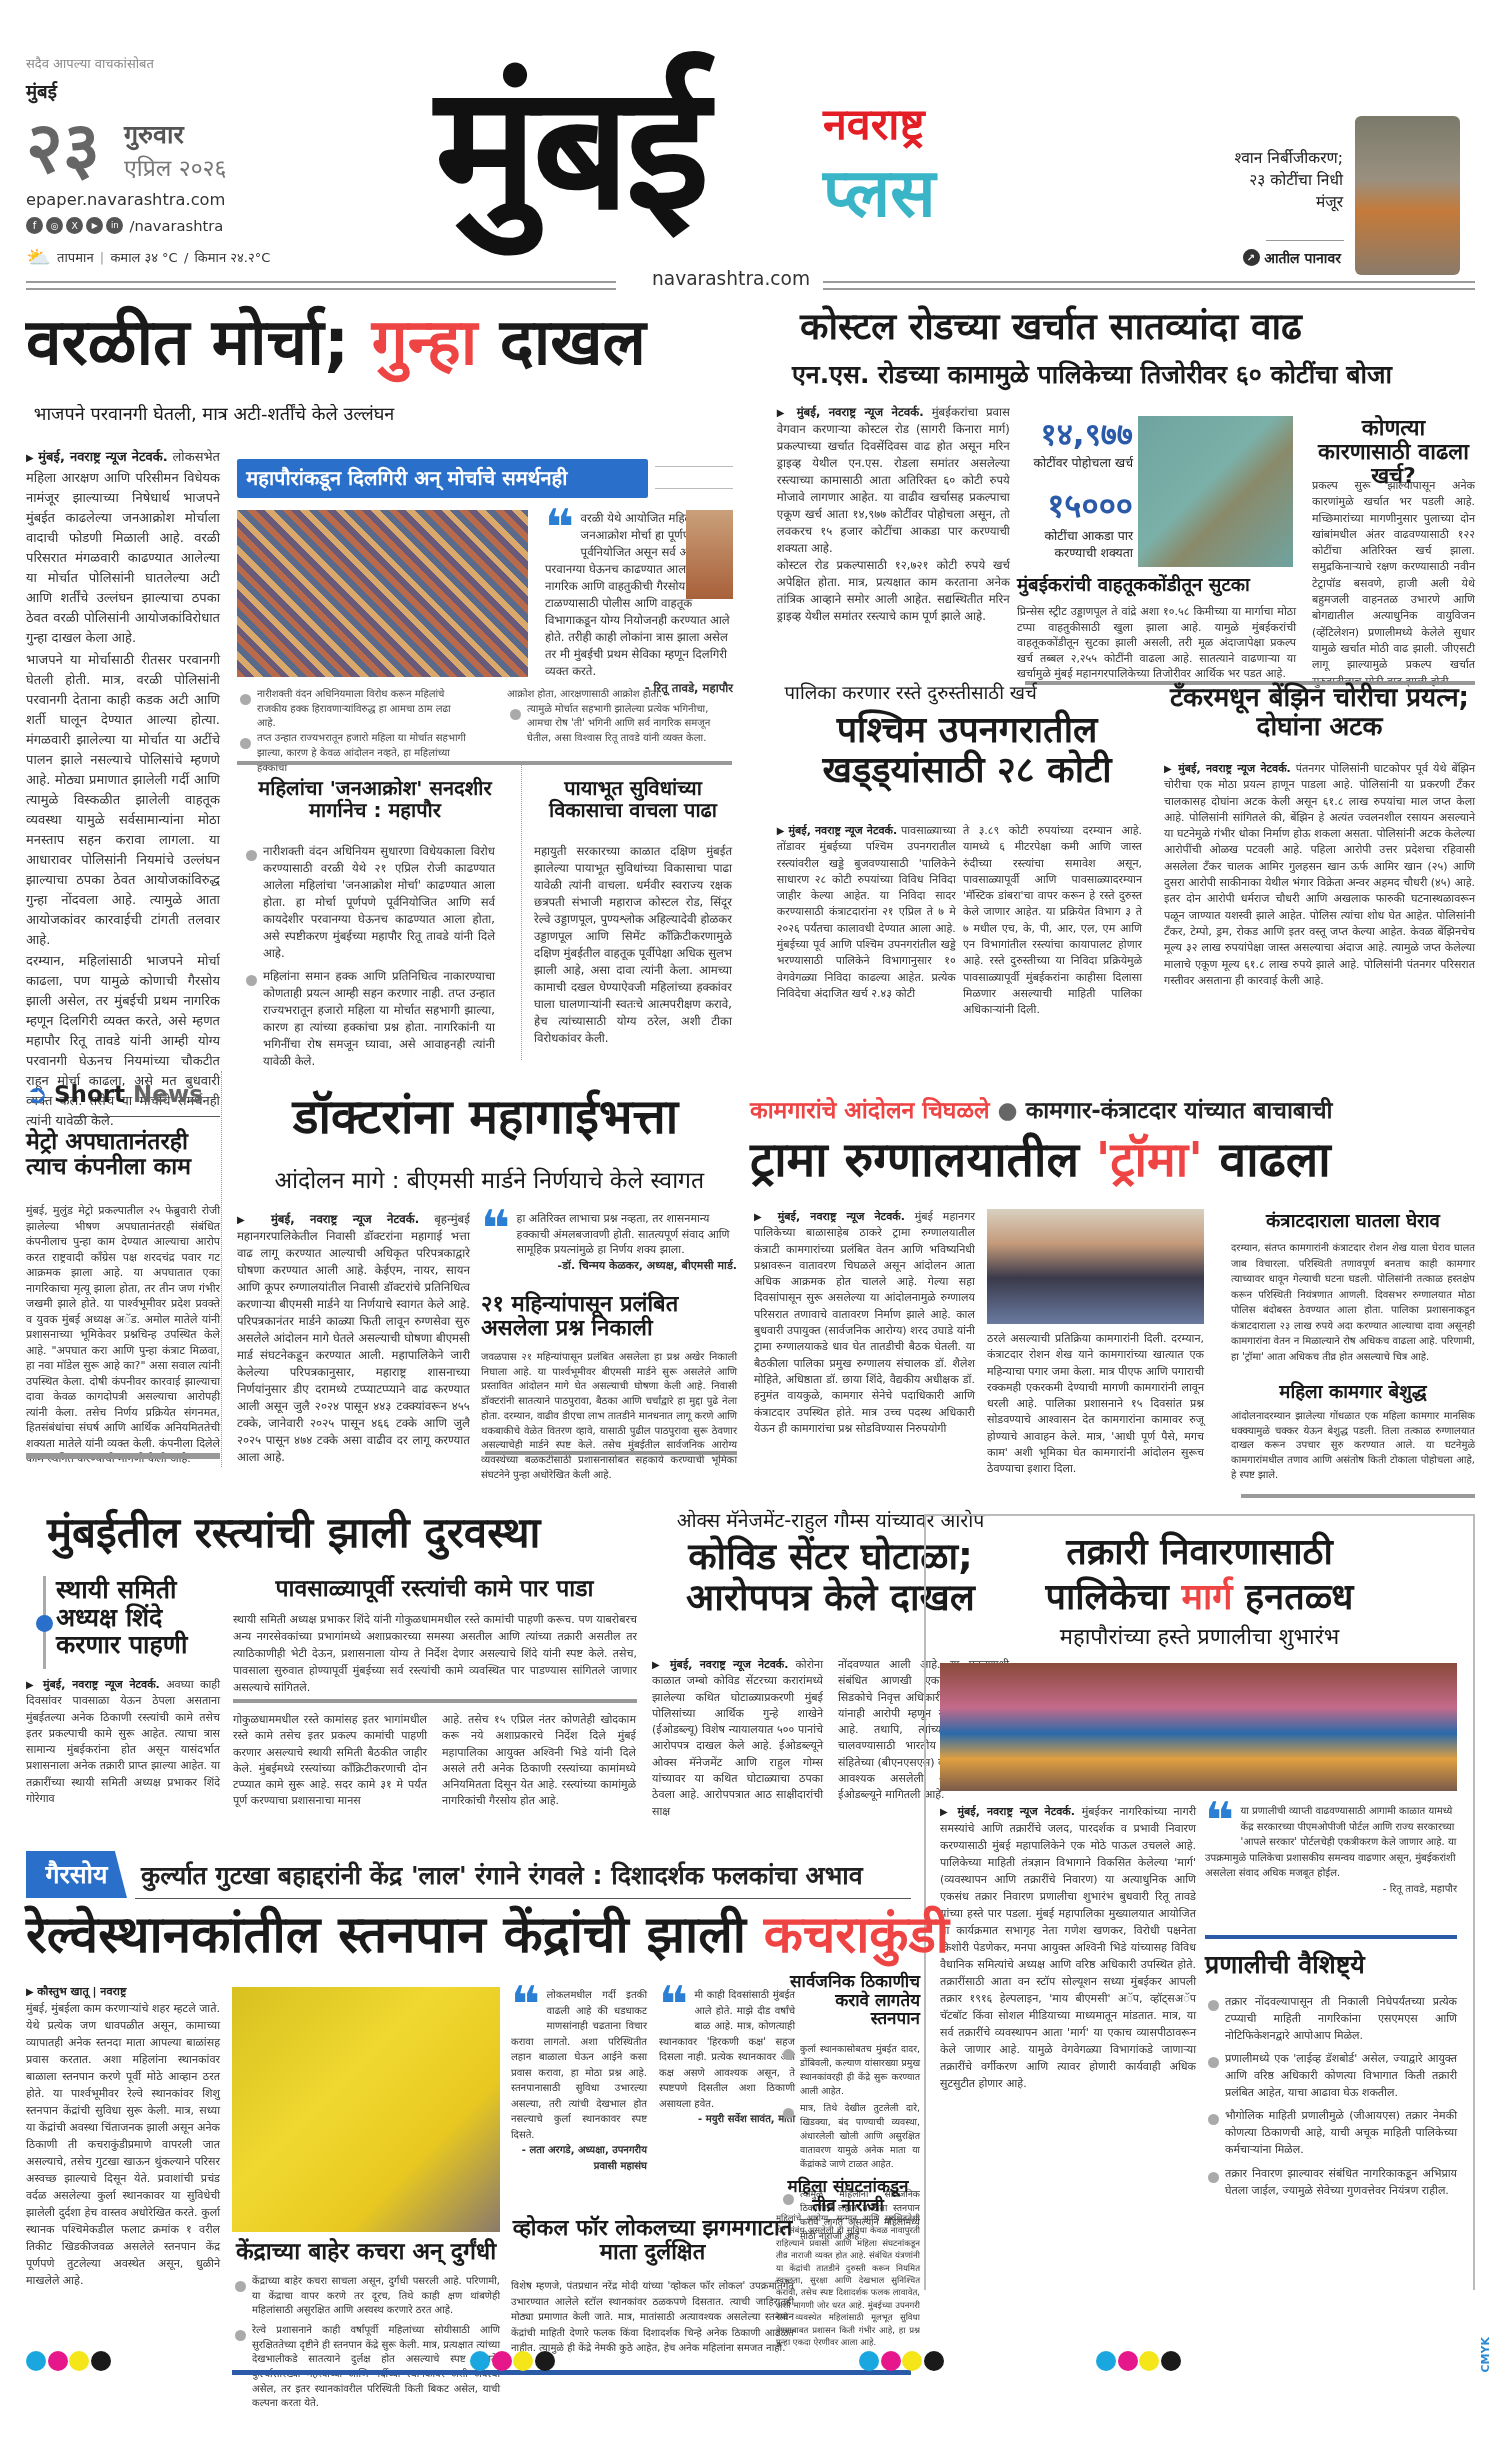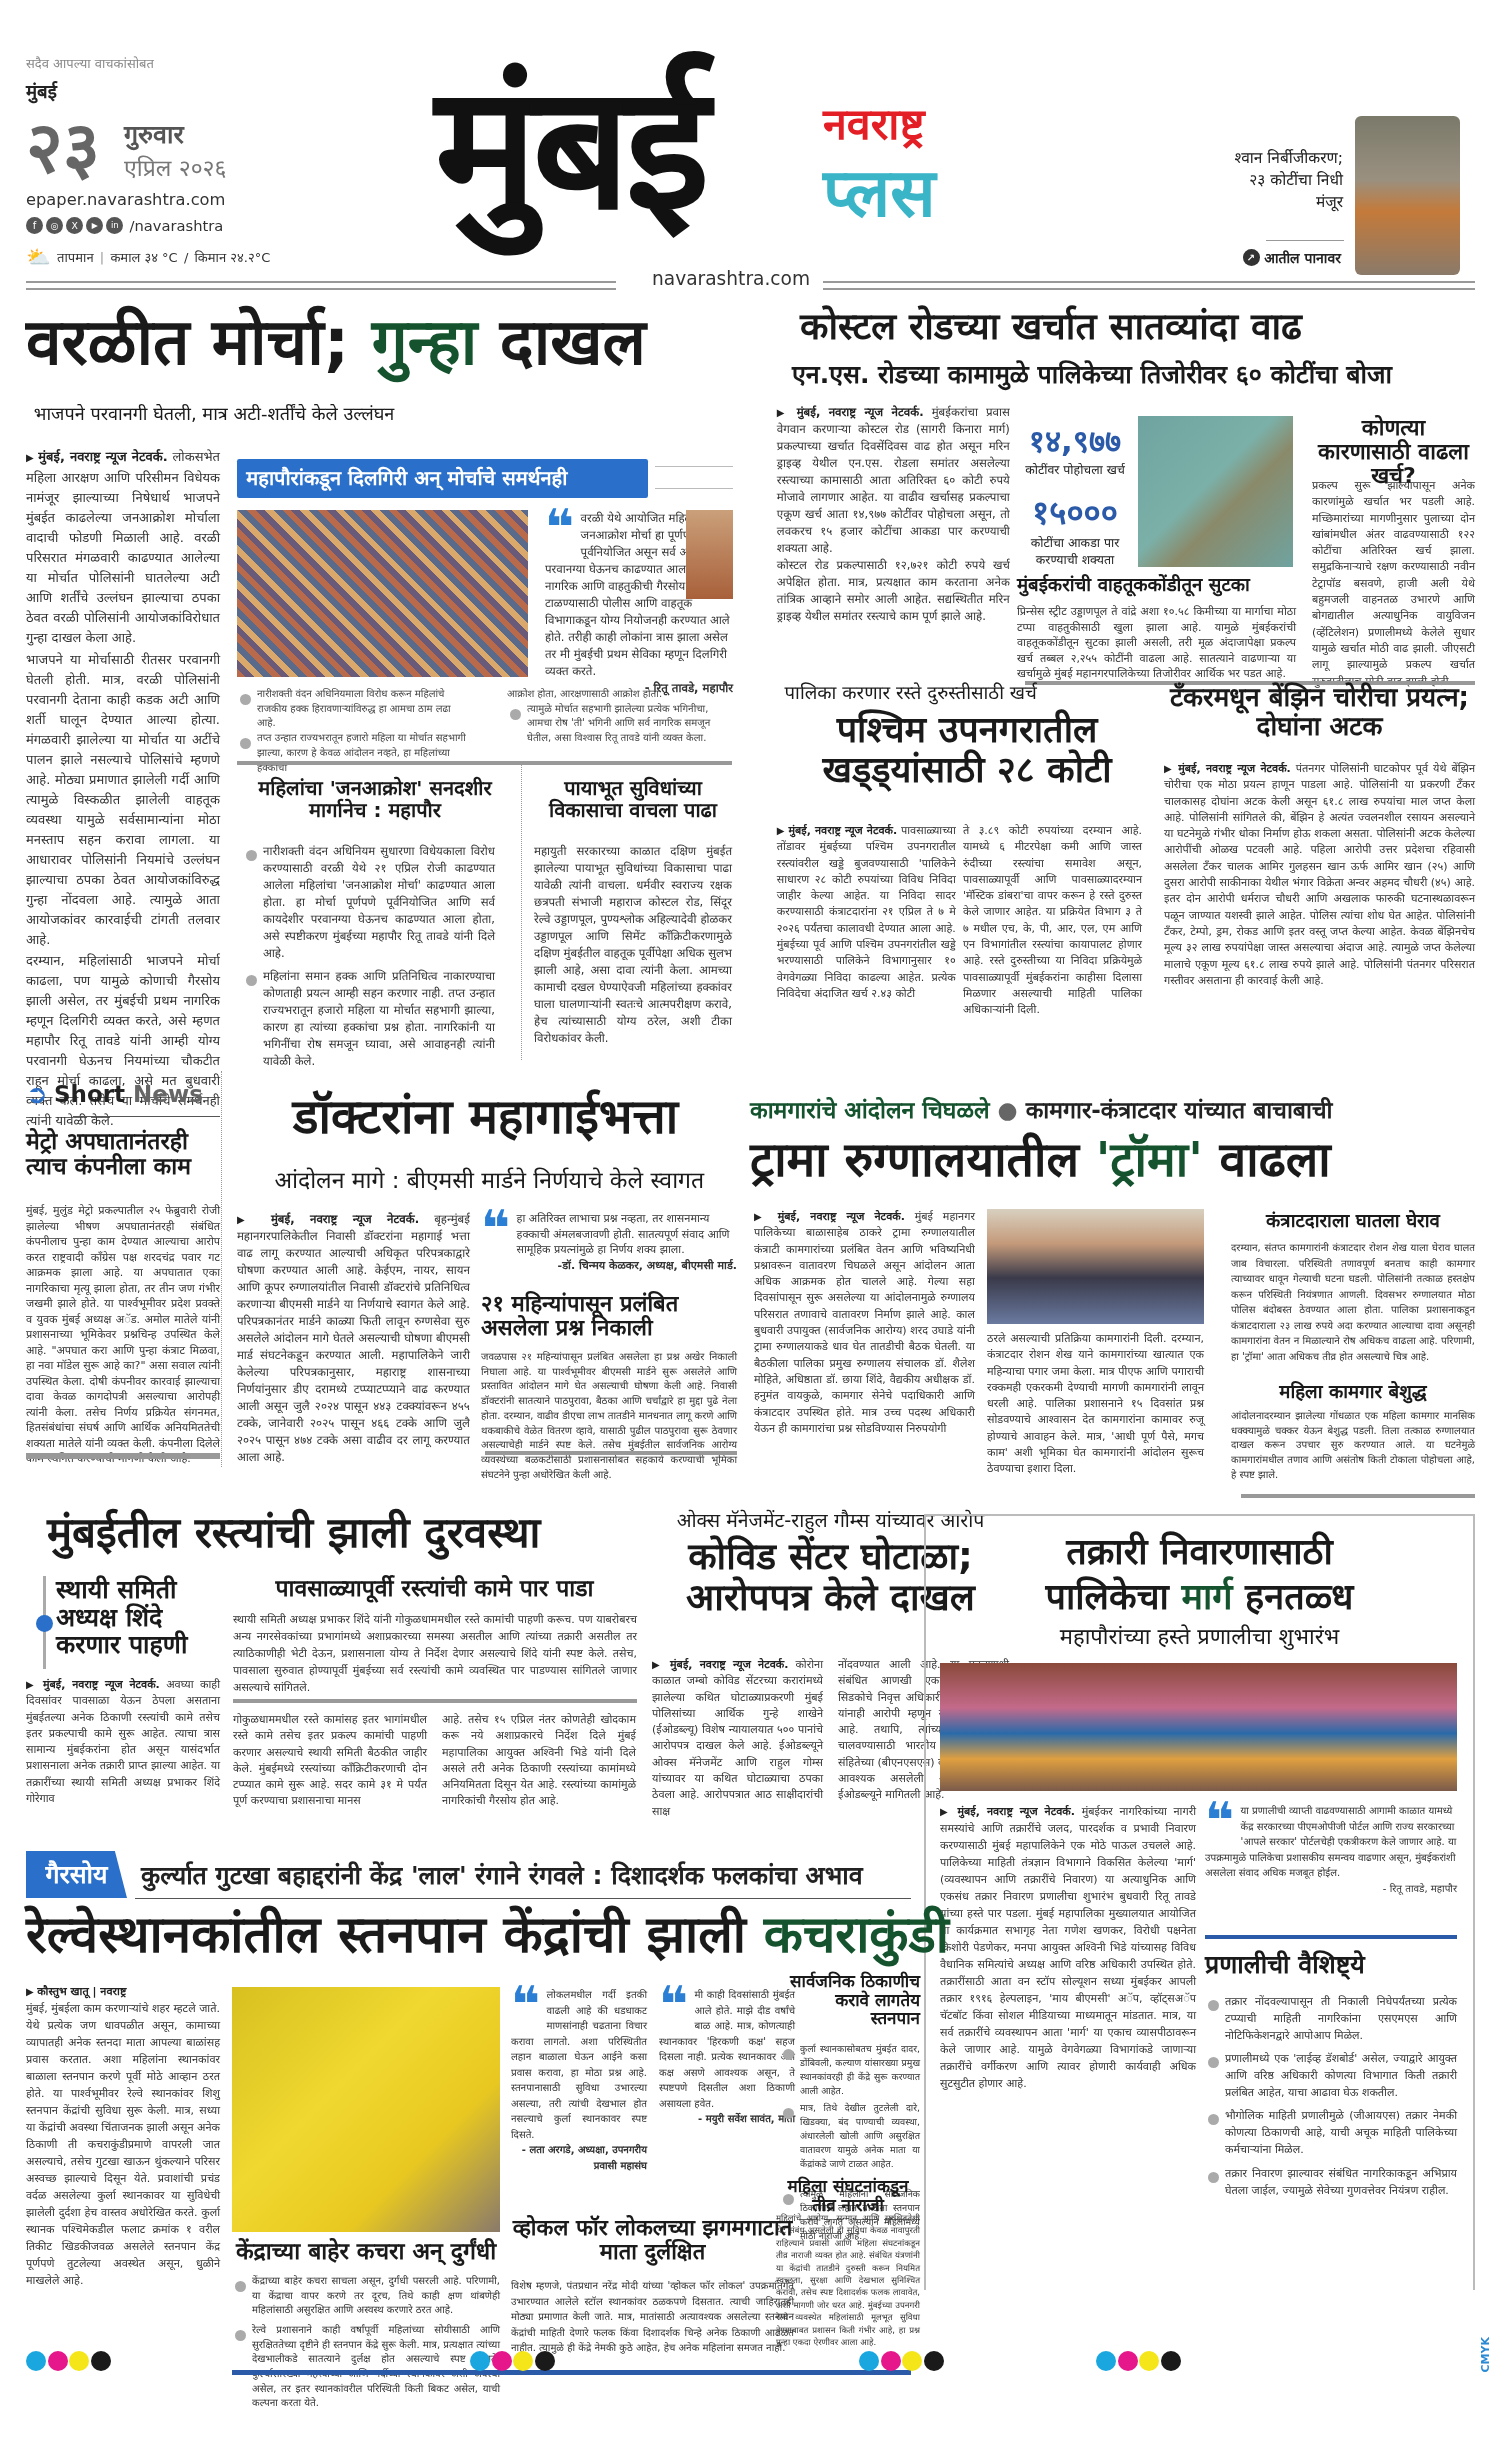--- a/index.html
+++ b/index.html
@@ -3,21 +3,21 @@
 <meta charset="utf-8">
 <style>
 *{box-sizing:border-box;margin:0;padding:0}
 body{width:1500px;height:2462px;background:#fff;font-family:"DejaVu Sans",sans-serif;color:#222;position:relative;overflow:hidden}
 .abs{position:absolute}
 .txt{font-size:14.7px;line-height:22px;text-align:justify;color:#333}
 .txt p{margin-bottom:1.6px}
 .byline{font-weight:bold;color:#222}
 .arrow::before{content:"▶ ";font-size:10px}
 .hl{font-weight:bold;color:#1a1a1a;line-height:1.1}
-.red{color:#14532d}
+.red{color:#ef4444}
 .bar{background:#999;height:6.2px}
 .bluebar{background:#2a5aa8;height:6.2px}
 .vdash{border-left:1.6px dotted #999}
 .quote-mark{font-size:50px;font-weight:bold;line-height:37px;float:left;margin-right:6.2px;color:#2a7fd4}
 .bullet{position:relative;padding-left:20px}
 .bullet::before{content:"";position:absolute;left:3.1px;top:7px;width:11px;height:11px;border-radius:50%;background:#aaa}
 .photo{background:#ccc;overflow:hidden}
 .cmyk{display:flex;gap:1.6px}
 .cmyk span{width:20px;height:20px;border-radius:50%;display:inline-block}
 </style>
@@ -104,21 +104,21 @@
   <div class="abs" style="left:508px;top:536px;width:198px;font-size:11.6px;line-height:17px;text-align:justify;color:#333">महायुती सरकारच्या काळात दक्षिण मुंबईत झालेल्या पायाभूत सुविधांच्या विकासाचा पाढा यावेळी त्यांनी वाचला. धर्मवीर स्वराज्य रक्षक छत्रपती संभाजी महाराज कोस्टल रोड, सिंदूर रेल्वे उड्डाणपूल, पुण्यश्लोक अहिल्यादेवी होळकर उड्डाणपूल आणि सिमेंट कॉंक्रिटीकरणामुळे दक्षिण मुंबईतील वाहतूक पूर्वीपेक्षा अधिक सुलभ झाली आहे, असा दावा त्यांनी केला. आमच्या कामाची दखल घेण्याऐवजी महिलांच्या हक्कांवर घाला घालणाऱ्यांनी स्वतःचे आत्मपरीक्षण करावे, हेच त्यांच्यासाठी योग्य ठरेल, अशी टीका विरोधकांवर केली.</div>
 </div>
 
 <div class="abs" style="left:769px;top:307px;width:706px;height:380px">
   <div class="abs hl" style="left:31px;top:0;font-size:37px;white-space:nowrap">कोस्टल रोडच्या खर्चात सातव्यांदा वाढ</div>
   <div class="abs hl" style="left:23px;top:54px;font-size:25px;white-space:nowrap">एन.एस. रोडच्या कामामुळे पालिकेच्या तिजोरीवर ६० कोटींचा बोजा</div>
   <div class="abs" style="left:7.8px;top:97px;width:233px;font-size:11.6px;line-height:17px;text-align:justify;color:#333">
     <p><span class="byline arrow">मुंबई, नवराष्ट्र न्यूज नेटवर्क.</span> <span>मुंबईकरांचा प्रवास वेगवान करणाऱ्या कोस्टल रोड (सागरी किनारा मार्ग) प्रकल्पाच्या खर्चात दिवसेंदिवस वाढ होत असून मरिन ड्राइव्ह येथील एन.एस. रोडला समांतर असलेल्या रस्त्याच्या कामासाठी आता अतिरिक्त ६० कोटी रुपये मोजावे लागणार आहेत. या वाढीव खर्चासह प्रकल्पाचा एकूण खर्च आता १४,९७७ कोटींवर पोहोचला असून, तो लवकरच १५ हजार कोटींचा आकडा पार करण्याची शक्यता आहे.</span></p>
     <p>कोस्टल रोड प्रकल्पासाठी १२,७२१ कोटी रुपये खर्च अपेक्षित होता. मात्र, प्रत्यक्षात काम करताना अनेक तांत्रिक आव्हाने समोर आली आहेत. सद्यस्थितीत मरिन ड्राइव्ह येथील समांतर रस्त्याचे काम पूर्ण झाले आहे.</p>
   </div>
-  <div class="abs" style="left:248px;top:112px;width:116px;text-align:center">
+  <div class="abs" style="left:248px;top:105px;width:116px;text-align:right">
     <div style="font-size:31px;font-weight:bold;color:#2a5aa8">१४,९७७</div>
     <div style="font-size:12.4px">कोटींवर पोहोचला खर्च</div>
     <div style="font-size:33px;font-weight:bold;color:#2a5aa8;margin-top:11px">१५०००</div>
     <div style="font-size:12.4px">कोटींचा आकडा पार करण्याची शक्यता</div>
   </div>
   <div class="abs photo" style="left:369px;top:109px;width:155px;height:151px;background:linear-gradient(135deg,#6fa3a0 0%,#7bb0a8 45%,#8a8a6a 60%,#6fa3a0 100%)"></div>
   <div class="abs hl" style="left:248px;top:268px;width:279px;font-size:18.6px;white-space:nowrap">मुंबईकरांची वाहतूककोंडीतून सुटका</div>
   <div class="abs" style="left:248px;top:297px;width:279px;font-size:11px;line-height:15.5px;text-align:justify;color:#333">प्रिन्सेस स्ट्रीट उड्डाणपूल ते वांद्रे अशा १०.५८ किमीच्या या मार्गाचा मोठा टप्पा वाहतुकीसाठी खुला झाला आहे. यामुळे मुंबईकरांची वाहतूककोंडीतून सुटका झाली असली, तरी मूळ अंदाजापेक्षा प्रकल्प खर्च तब्बल २,२५५ कोटींनी वाढला आहे. सातत्याने वाढणाऱ्या या खर्चामुळे मुंबई महानगरपालिकेच्या तिजोरीवर आर्थिक भर पडत आहे.</div>
   <div class="abs hl" style="left:543px;top:109px;width:163px;font-size:22px;text-align:center">कोणत्या कारणासाठी वाढला खर्च?</div>
   <div class="abs" style="left:543px;top:171px;width:163px;font-size:11px;line-height:16.3px;text-align:justify;color:#333">प्रकल्प सुरू झाल्यापासून अनेक कारणांमुळे खर्चात भर पडली आहे. मच्छिमारांच्या मागणीनुसार पुलाच्या दोन खांबांमधील अंतर वाढवण्यासाठी १२२ कोटींचा अतिरिक्त खर्च झाला. समुद्रकिनाऱ्याचे रक्षण करण्यासाठी नवीन टेट्रापॉड बसवणे, हाजी अली येथे बहुमजली वाहनतळ उभारणे आणि बोगद्यातील अत्याधुनिक वायुविजन (व्हेंटिलेशन) प्रणालीमध्ये केलेले सुधार यामुळे खर्चात मोठी वाढ झाली. जीएसटी लागू झाल्यामुळे प्रकल्प खर्चात सुरुवातीलाच मोठी वाढ झाली होती.</div>

